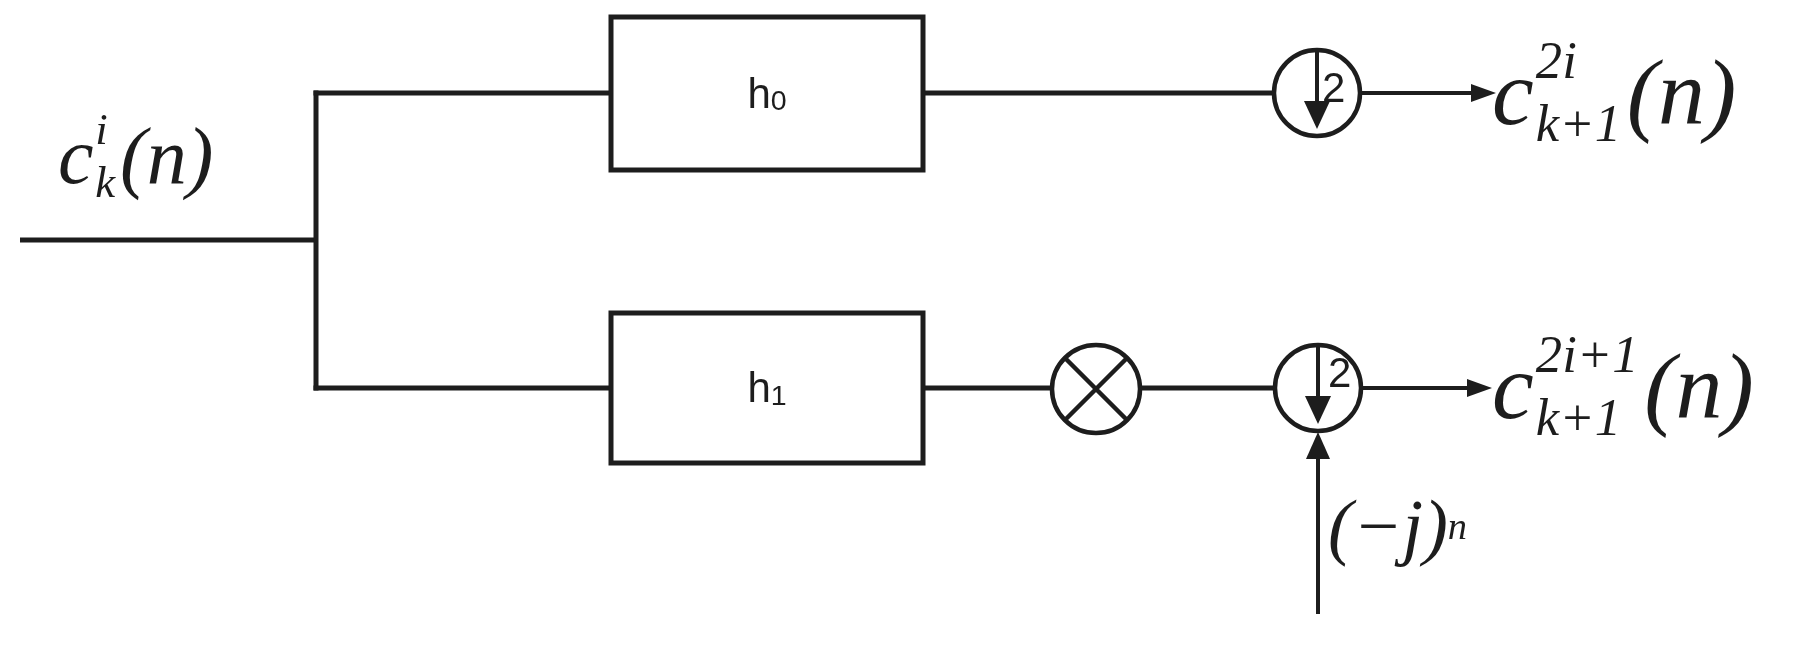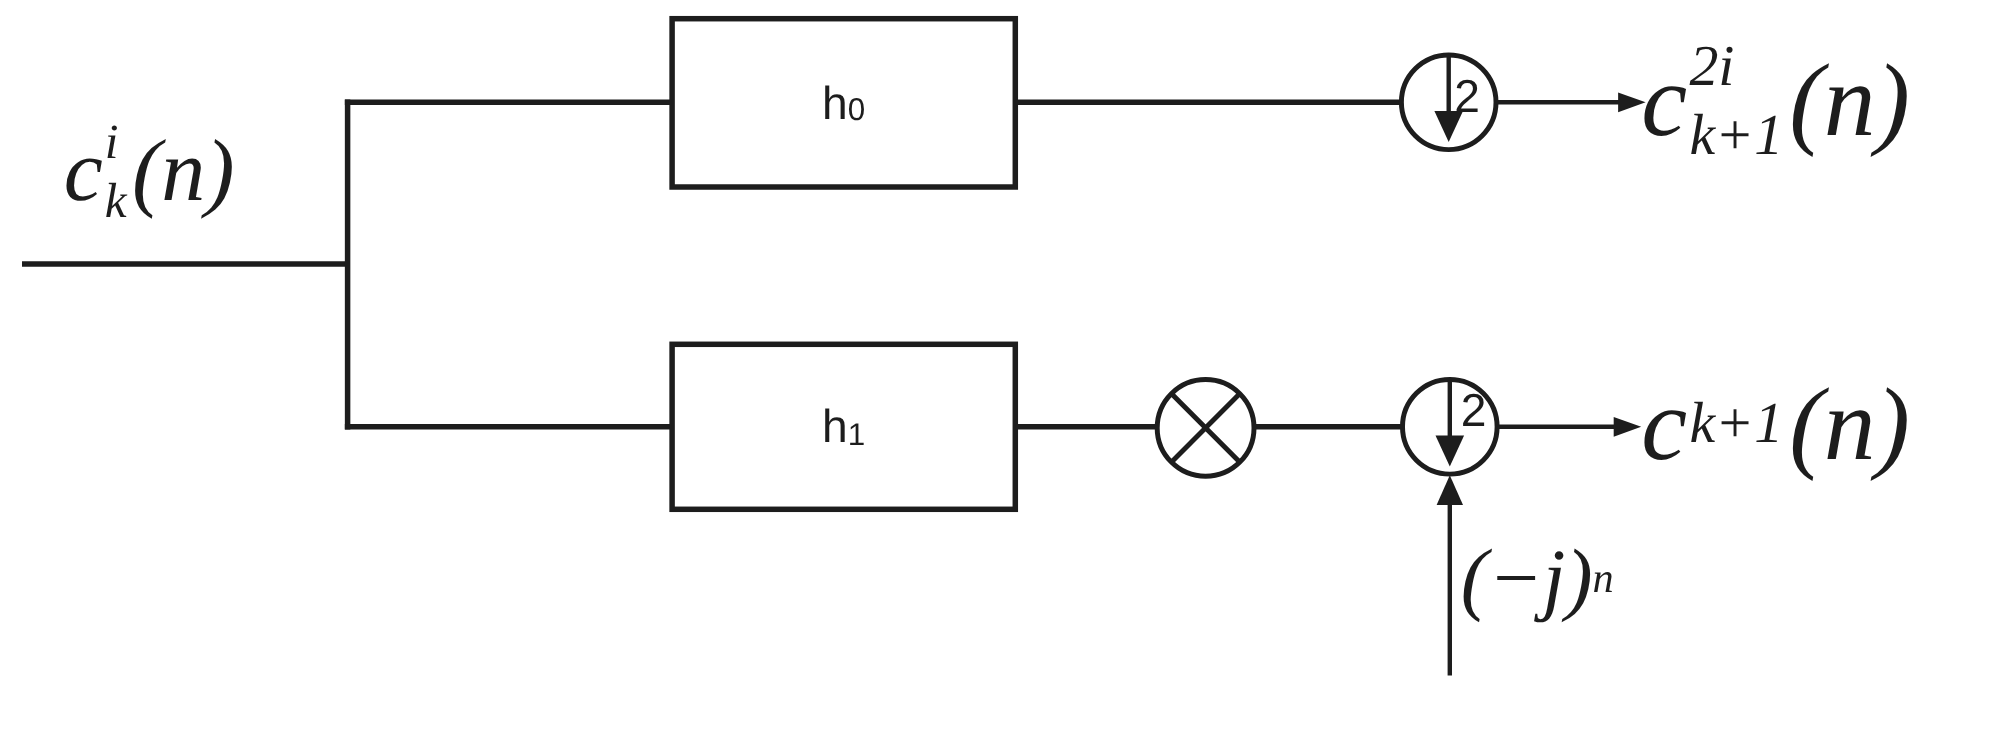--- a/index.html
+++ b/index.html
@@ -103,20 +103,21 @@
     <span class="supsub">
       <span class="sup">2i</span>
       <span class="sub">k+1</span>
     </span>
     <span class="arg">(n)</span>
   </div>
 
   <div class="math output-label-bottom">
     <span class="base">c</span>
     <span class="supsub">
+      <span class="sup">2i+1</span>
       <span class="sub">k+1</span>
     </span>
     <span class="arg">(n)</span>
   </div>
 
   <div class="math modulator-label">
     <span>(−j)</span>
       <span class="msup">n</span>
   </div>
 

